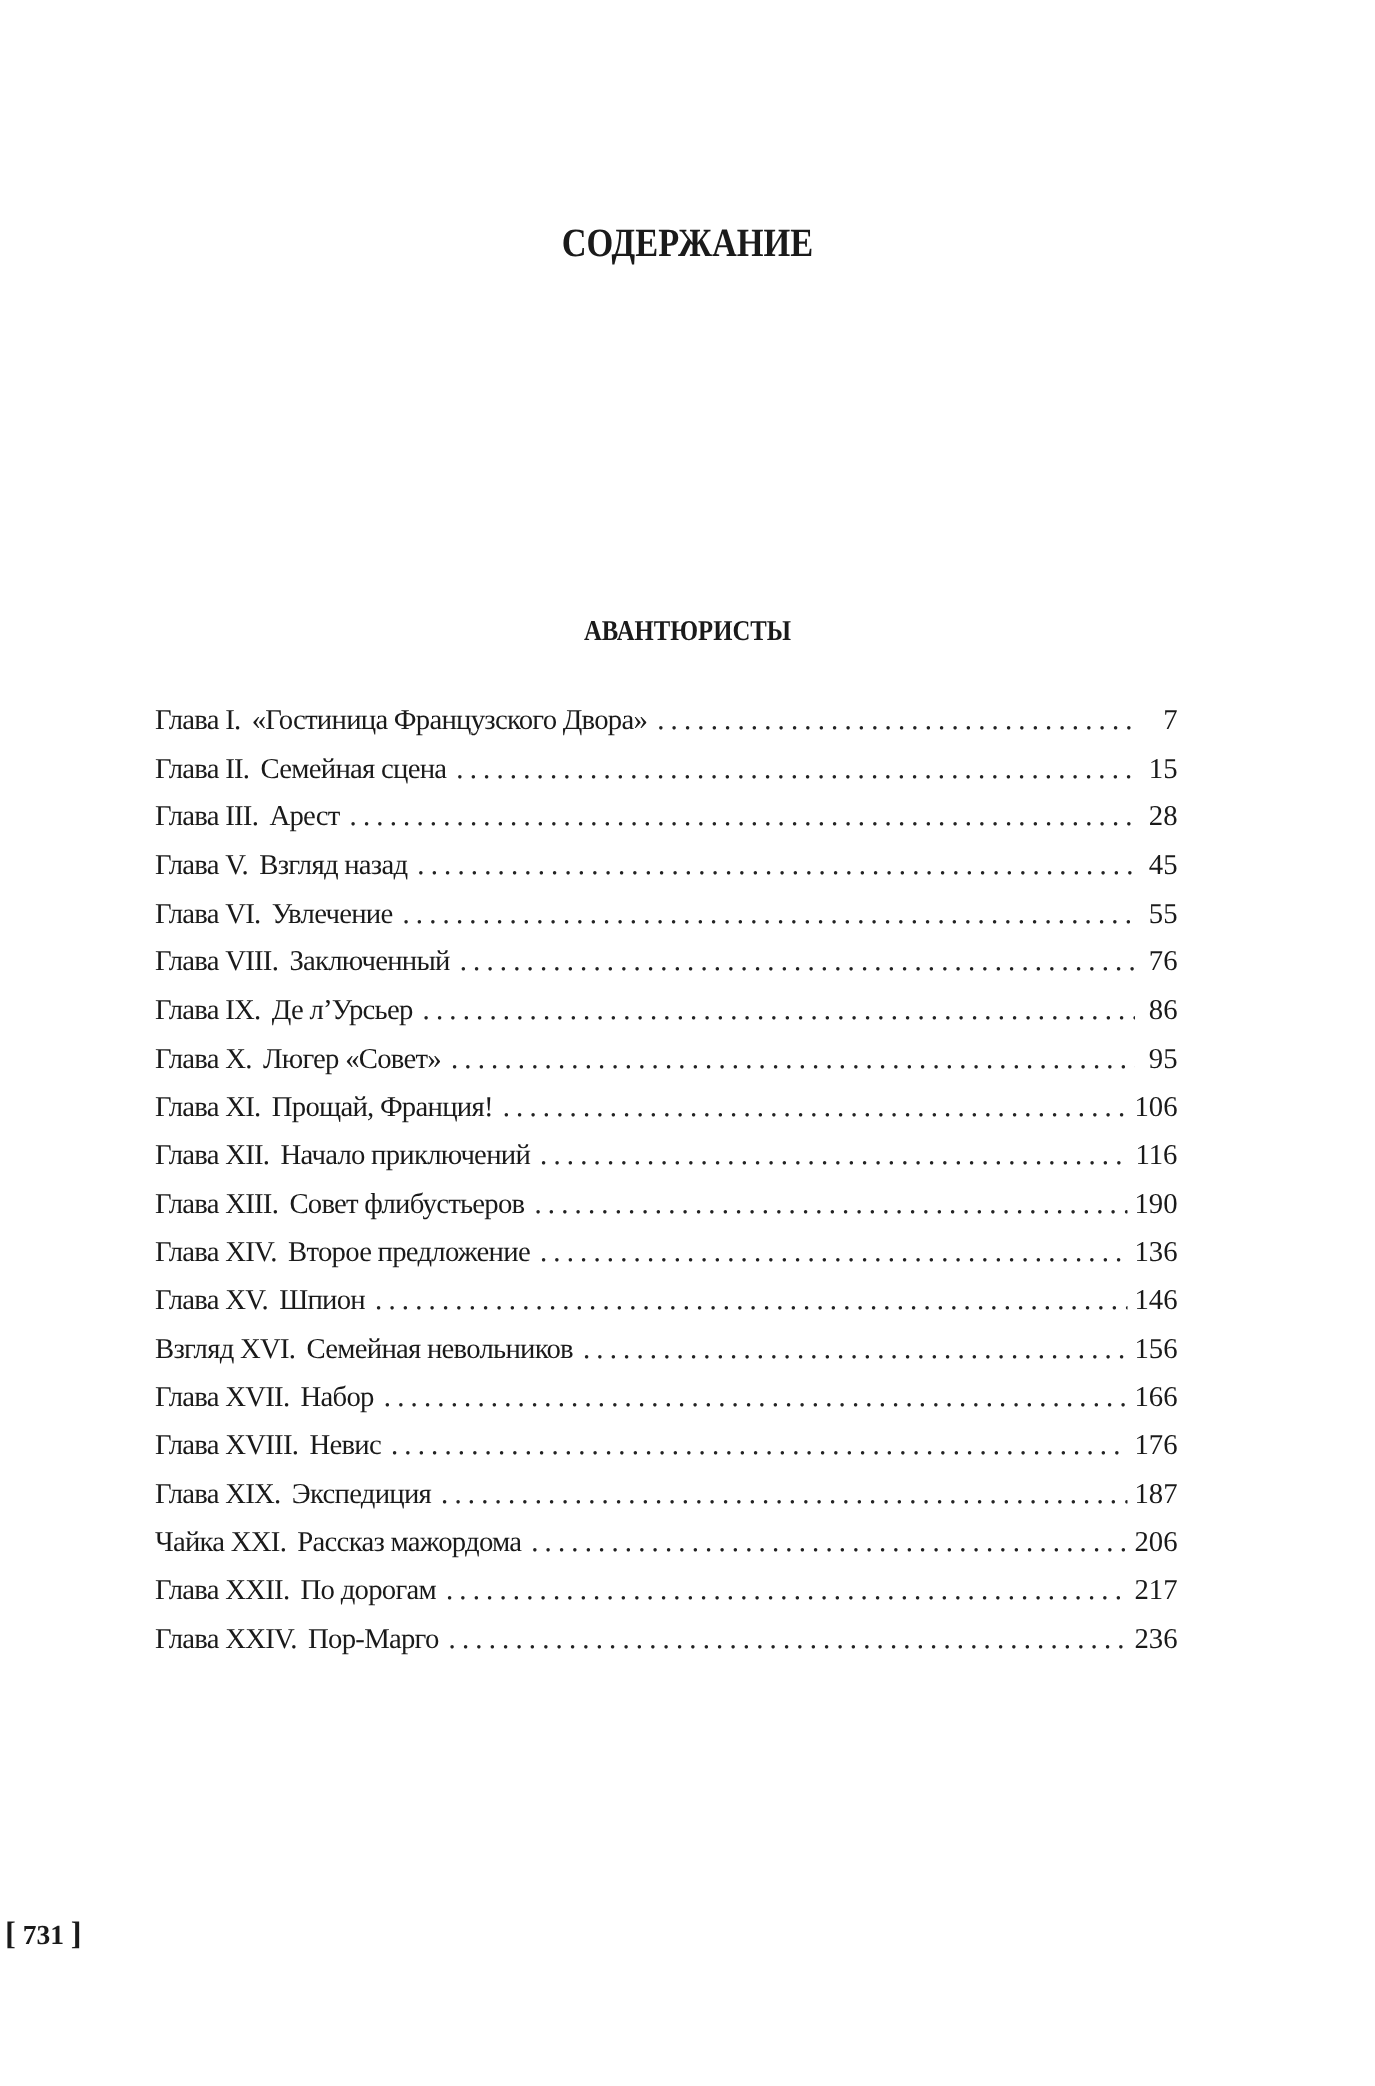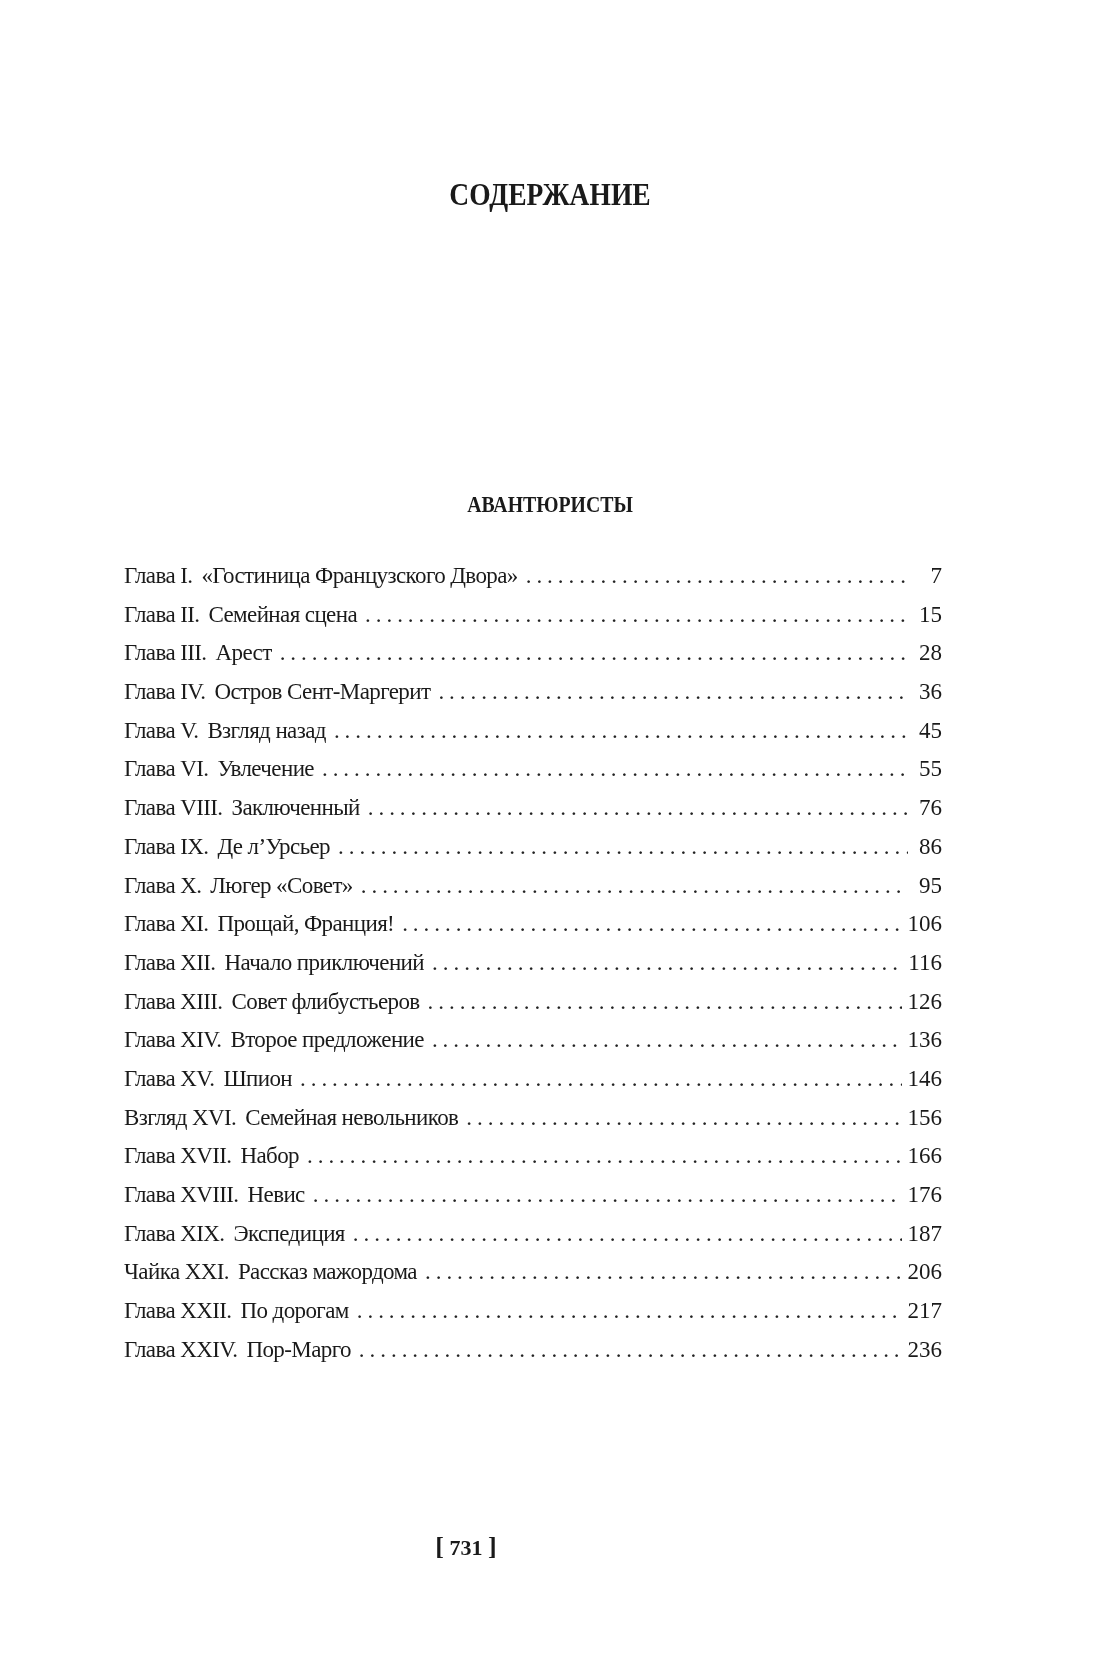--- a/index.html
+++ b/index.html
@@ -70,23 +70,22 @@
       letter-spacing: -0.4px;
     }
     .toc-page {
       flex: 0 0 auto;
       text-align: right;
       min-width: 28px;
     }
     .folio {
       position: absolute;
       top: 1532px;
-      left: 16px;
+      left: 4px;
       width: 900px;
-      text-align: center;
       font-size: 22px;
       font-weight: bold;
     }
     .folio .br {
       font-size: 26px;
     }
   </style>
 </head>
 <body>
 
@@ -104,25 +103,20 @@
       <span class="toc-label"><span class="ch">Глава II.</span><span>Семейная сцена</span></span>
       <span class="toc-dots"></span>
       <span class="toc-page">15</span>
     </div>
   <div class="toc-row">
       <span class="toc-label"><span class="ch">Глава III.</span><span>Арест</span></span>
       <span class="toc-dots"></span>
       <span class="toc-page">28</span>
     </div>
   <div class="toc-row">
-      <span class="toc-label"><span class="ch">Глава IV.</span><span>Остров Сент-Маргерит</span></span>
-      <span class="toc-dots"></span>
-      <span class="toc-page">36</span>
-    </div>
-  <div class="toc-row">
       <span class="toc-label"><span class="ch">Глава V.</span><span>Взгляд назад</span></span>
       <span class="toc-dots"></span>
       <span class="toc-page">45</span>
     </div>
   <div class="toc-row">
       <span class="toc-label"><span class="ch">Глава VI.</span><span>Увлечение</span></span>
       <span class="toc-dots"></span>
       <span class="toc-page">55</span>
     </div>
   <div class="toc-row">
@@ -146,21 +140,21 @@
       <span class="toc-page">106</span>
     </div>
   <div class="toc-row">
       <span class="toc-label"><span class="ch">Глава XII.</span><span>Начало приключений</span></span>
       <span class="toc-dots"></span>
       <span class="toc-page">116</span>
     </div>
   <div class="toc-row">
       <span class="toc-label"><span class="ch">Глава XIII.</span><span>Совет флибустьеров</span></span>
       <span class="toc-dots"></span>
-      <span class="toc-page">126</span>
+      <span class="toc-page">190</span>
     </div>
   <div class="toc-row">
       <span class="toc-label"><span class="ch">Глава XIV.</span><span>Второе предложение</span></span>
       <span class="toc-dots"></span>
       <span class="toc-page">136</span>
     </div>
   <div class="toc-row">
       <span class="toc-label"><span class="ch">Глава XV.</span><span>Шпион</span></span>
       <span class="toc-dots"></span>
       <span class="toc-page">146</span>

